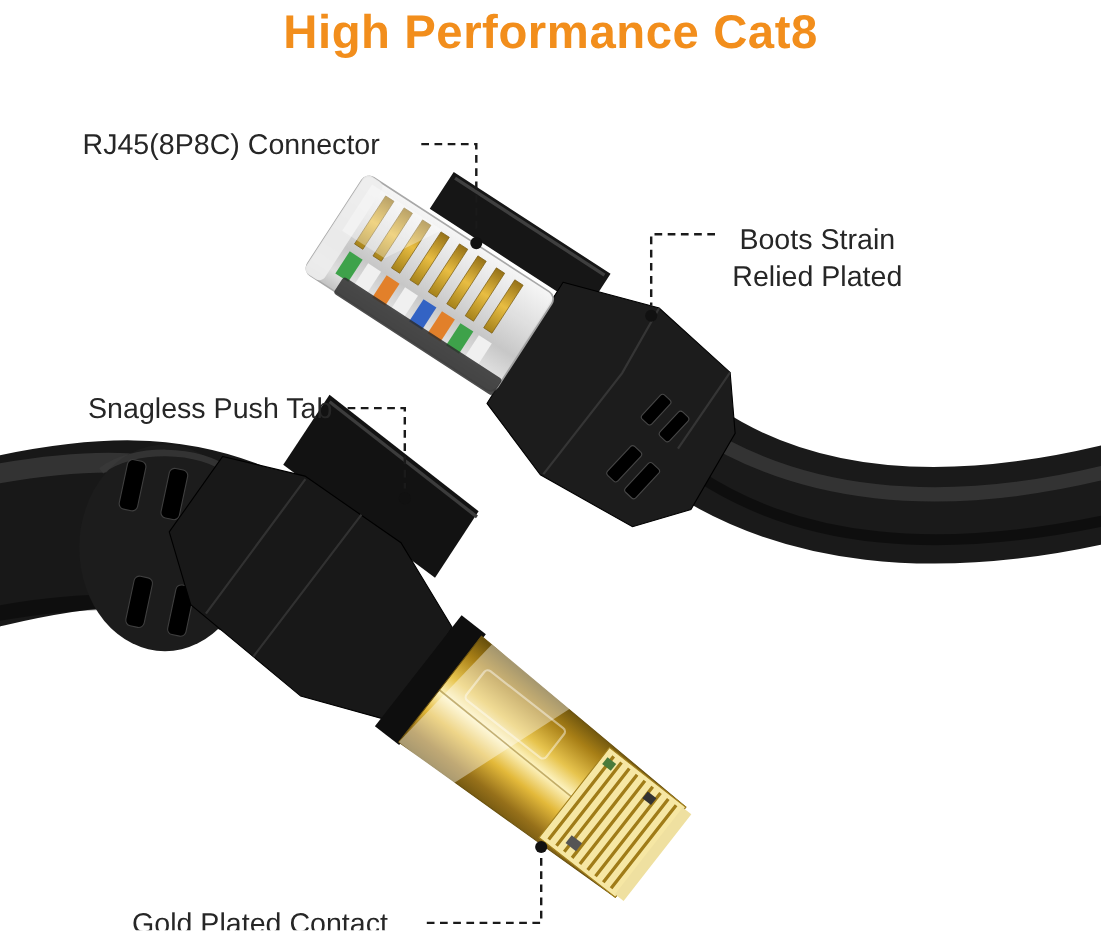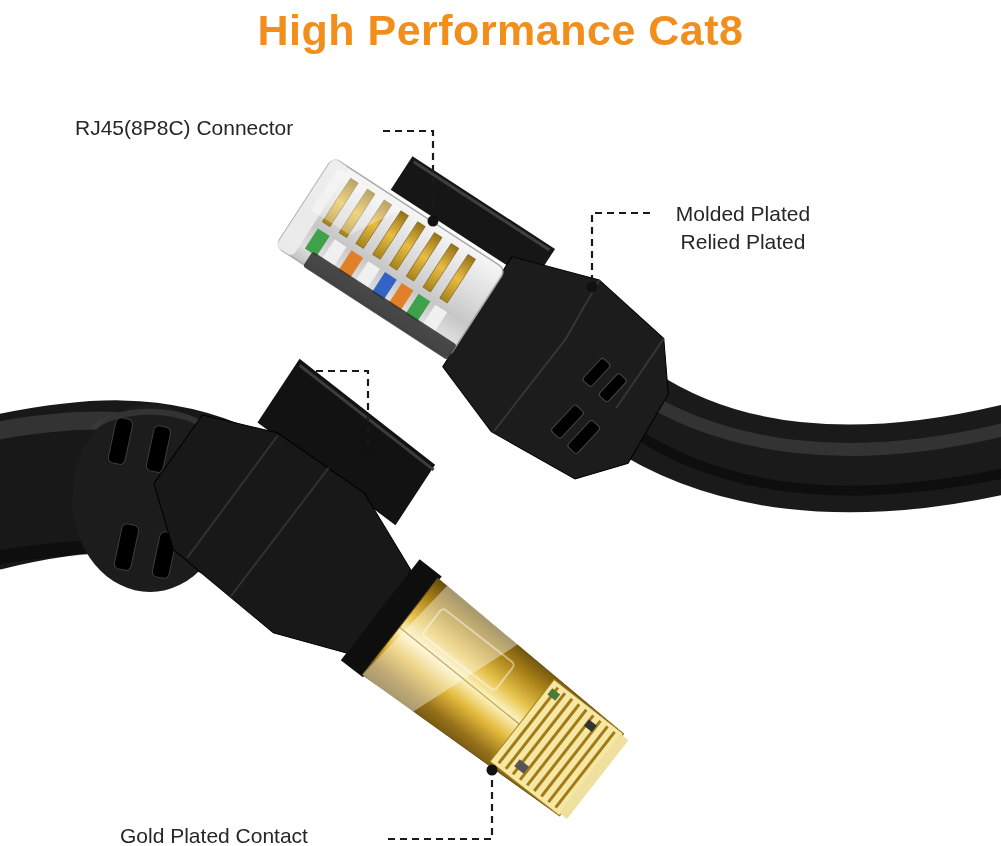--- a/index.html
+++ b/index.html
@@ -5,21 +5,21 @@
   html,body{margin:0;padding:0;background:#ffffff;}
   .stage{
     position:relative;width:1001px;height:846px;background:#ffffff;
     overflow:hidden;font-family:"Liberation Sans", sans-serif;
   }
   svg.art{position:absolute;left:0;top:0;width:1001px;height:846px;display:block;}
   .title{
     position:absolute;top:6px;left:0;width:100%;text-align:center;
     font-size:43px;font-weight:bold;color:#F28E1C;letter-spacing:0.5px;
   }
-  .label{position:absolute;font-size:21px;color:#262626;white-space:nowrap;}
+  .label{position:absolute;font-size:26px;color:#262626;white-space:nowrap;}
   .label-rj45{left:75px;top:116px;}
   .label-boots{left:652px;top:200px;width:182px;text-align:center;line-height:1.32;white-space:normal;}
   .label-pushtab{left:80px;top:356px;}
   .label-gold{left:120px;top:824px;}
 </style>
 </head>
 <body>
 
 <div class="stage">
 
@@ -147,20 +147,21 @@
       <circle cx="368" cy="453" r="5.5"></circle>
       <circle cx="492" cy="770" r="5.5"></circle>
     </g>
   </svg>
 
   <div class="title">High Performance Cat8</div>
 
   <div class="label label-rj45">RJ45(8P8C) Connector</div>
 
   <div class="label label-boots">
-    <div>Molded Plated</div>
+    <div>Boots Strain</div>
     <div>Relied Plated</div>
   </div>
 
+  <div class="label label-pushtab">Snagless Push Tab</div>
 
   <div class="label label-gold">Gold Plated Contact</div>
 
 </div>
 
 </body></html>

